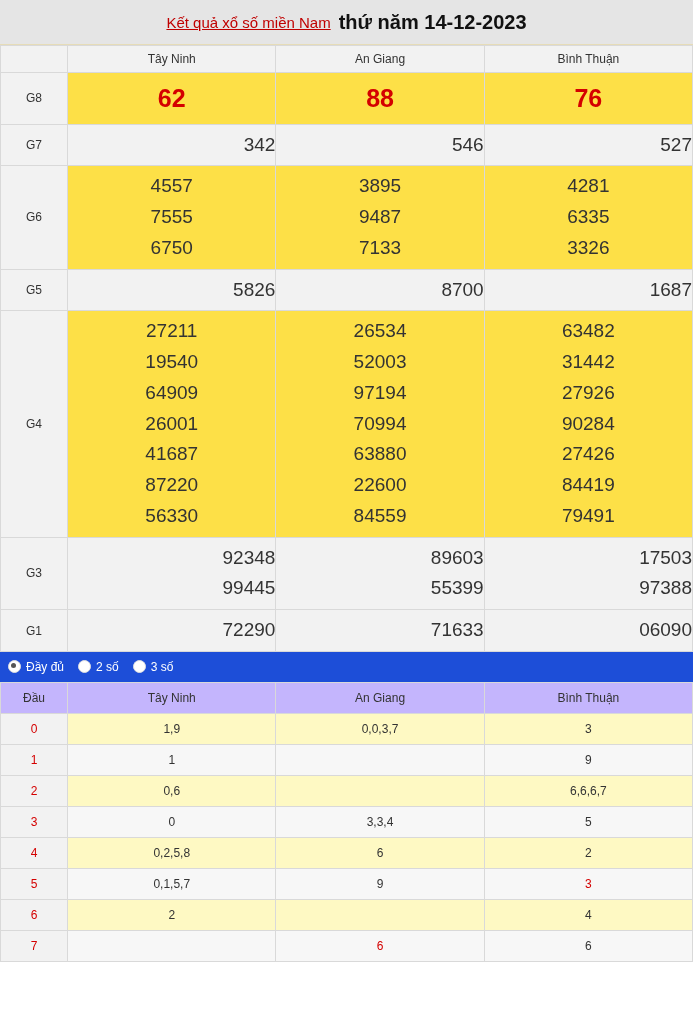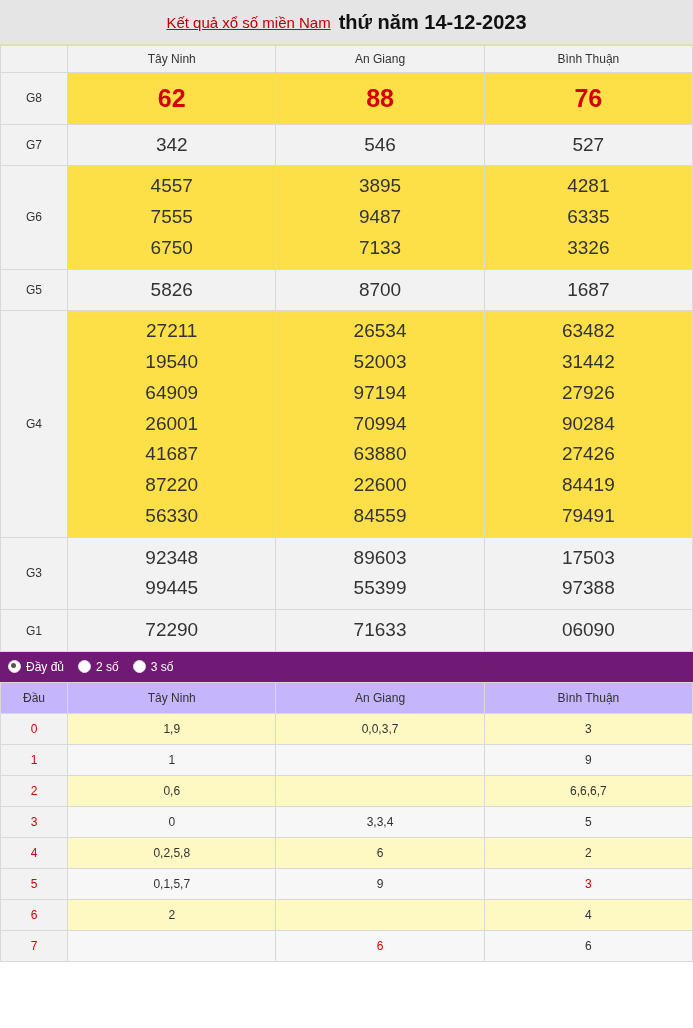--- a/index.html
+++ b/index.html
@@ -78,25 +78,25 @@
     line-height: 1.62;
     padding: 5px 0;
   }
   td.nums .n { display: block; }
 
   tr.g8 td.nums, tr.g8 td.prize-label { height: 38px; }
   tr.g8 td.nums { font-size: 25px; color: #d40000; font-weight: 700; }
   tr.db td.nums { font-size: 27px; color: #d40000; font-weight: 700; }
 
   tr.row-white td.nums { background: #fde047; margin-top: 40px; }
-  tr.row-grey td.nums { background: #f2f2f2; }
+  tr.row-grey td.nums { background: #f2f2f2; text-align: right; }
 
   
   .filterbar {
-    background: #701a75;
+    background: #1d4ed8;
     height: 30px;
     display: flex;
     align-items: center;
     padding-left: 8px;
     gap: 14px;
   }
   .filter-opt {
     display: flex;
     align-items: center;
     gap: 5px;

